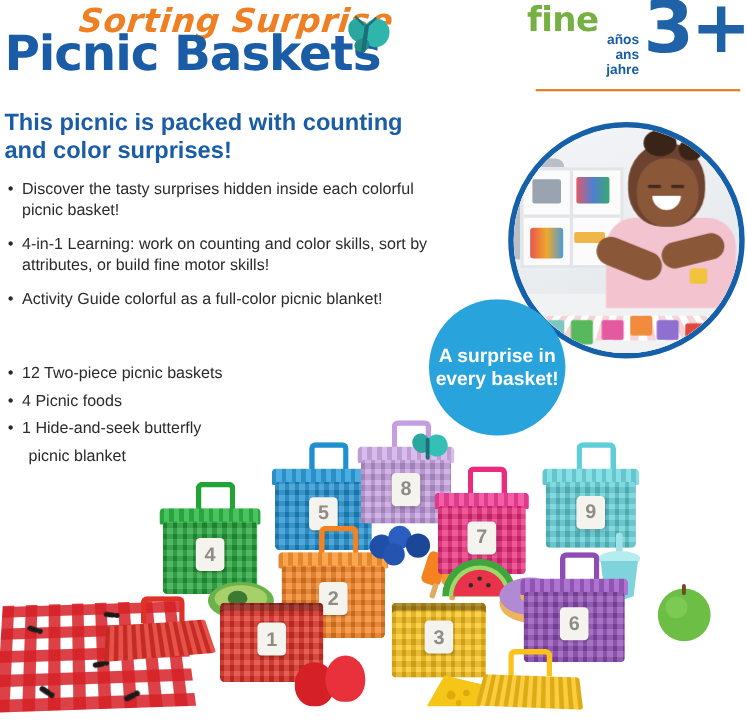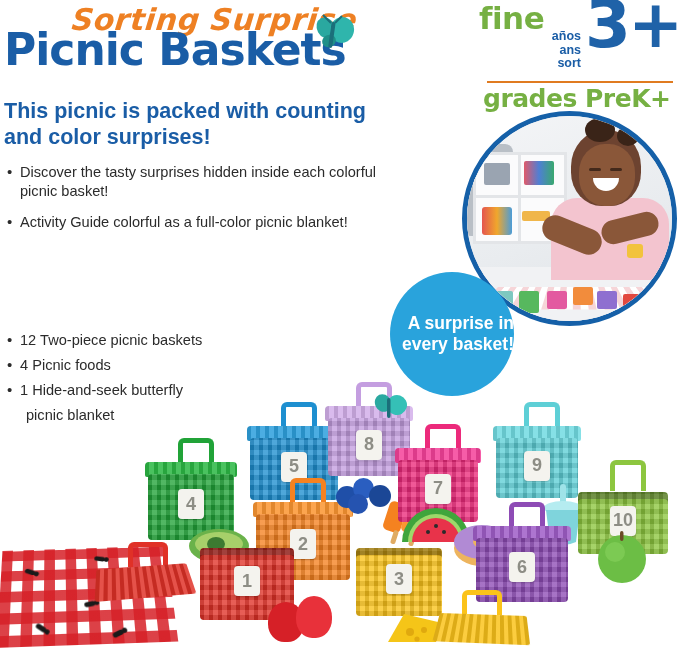--- a/index.html
+++ b/index.html
@@ -109,21 +109,21 @@
   .m5{left:130px;background:#8f6fd0;} .m6{left:156px;background:#e2483f;bottom:9px;}
   .m7{left:178px;background:#b58fe0;bottom:16px;}
   .pinch{position:absolute;left:160px;top:128px;width:16px;height:14px;border-radius:3px;background:#f2c33c;}
 
   
   .badge{
     position:absolute;left:390px;top:272px;width:124px;height:124px;border-radius:50%;
     background:#29a3dc;display:flex;align-items:center;justify-content:center;
   }
   .badge span{
-    color:#fff;font-weight:bold;font-size:17.5px;line-height:21px;text-align:right;
+    color:#fff;font-weight:bold;font-size:17.5px;line-height:21px;text-align:center;
   }
 
   
   .product{position:absolute;left:0;top:396px;width:679px;height:259px;}
 
   .bskt{position:absolute;}
   .body{position:absolute;left:0;top:0;width:100%;height:100%;border-radius:4px;
         background-image:repeating-linear-gradient(90deg,rgba(0,0,0,.10) 0 4px,rgba(255,255,255,.13) 4px 9px),
                          repeating-linear-gradient(0deg,rgba(0,0,0,.09) 0 5px,rgba(255,255,255,.10) 5px 10px);}
   .lid{position:absolute;left:-3px;width:calc(100% + 6px);height:15px;top:-12px;border-radius:4px 4px 2px 2px;
@@ -171,31 +171,31 @@
     <rect x="18" y="8" width="4" height="26" rx="2" fill="#1b6f7a" transform="rotate(8 20 20)"></rect>
     <line x1="19" y1="9" x2="11" y2="1" stroke="#1b6f7a" stroke-width="2"></line>
     <line x1="23" y1="9" x2="30" y2="2" stroke="#1b6f7a" stroke-width="2"></line>
   </svg>
 
   <div class="ages-panel">
     <div class="ages-word">fine</div>
     <div class="ages-langs">
       <div>años</div>
       <div>ans</div>
-      <div>sort</div>
+      <div>jahre</div>
     </div>
     <div class="ages-num">3+</div>
     <div class="ages-rule"></div>
-    <div class="grades">grades PreK+</div>
   </div>
 
   <div class="headline">This picnic is packed with counting and color surprises!</div>
 
   <div class="bullets">
     <div class="bullet">Discover the tasty surprises hidden inside each colorful picnic basket!</div>
+    <div class="bullet">4-in-1 Learning: work on counting and color skills, sort by attributes, or build fine motor skills!</div>
     <div class="bullet">Activity Guide colorful as a full-color picnic blanket!</div>
   </div>
 
   <div class="includes-list">
     <div class="inc-item">12 Two-piece picnic baskets</div>
     <div class="inc-item">4 Picnic foods</div>
     <div class="inc-item">1 Hide-and-seek butterfly</div>
     <div class="inc-item cont">picnic blanket</div>
   </div>
 
@@ -363,25 +363,20 @@
       <path d="M4 34 L20 6 L54 14 L52 34 Z" fill="#f5c518"></path>
       <circle cx="26" cy="24" r="4" fill="#e0a90e"></circle>
         <circle cx="40" cy="22" r="3" fill="#e0a90e"></circle>
         <circle cx="33" cy="31" r="2.6" fill="#e0a90e"></circle>
     </svg>
 
     <div class="tray-handle" style="left:462px;top:194px;border-color:#fbc31a;"></div>
     <div class="tray" style="left:436px;top:212px;width:92px;height:40px;background-color:#fbc31a;
                 transform:perspective(230px) rotateX(44deg) rotate(3deg);"></div>
 
-    <div class="bskt open" style="left:578px;top:96px;width:90px;height:62px;">
-      <div class="handle" style="border-color:#8dc63f;top:-32px;"></div>
-      <div class="body" style="background-color:#8dc63f;"></div>
-      <div class="num">10</div>
-    </div>
 
     <svg class="food" style="left:594px;top:132px;width:56px;height:56px" viewBox="0 0 56 56">
       <circle cx="28" cy="31" r="24" fill="#6cbe45"></circle>
       <circle cx="21" cy="24" r="10" fill="#8ad45e" opacity=".55"></circle>
       <rect x="26" y="3" width="3.5" height="10" rx="2" fill="#6b4a26"></rect>
     </svg>
 
   </div>
 </div>
 

